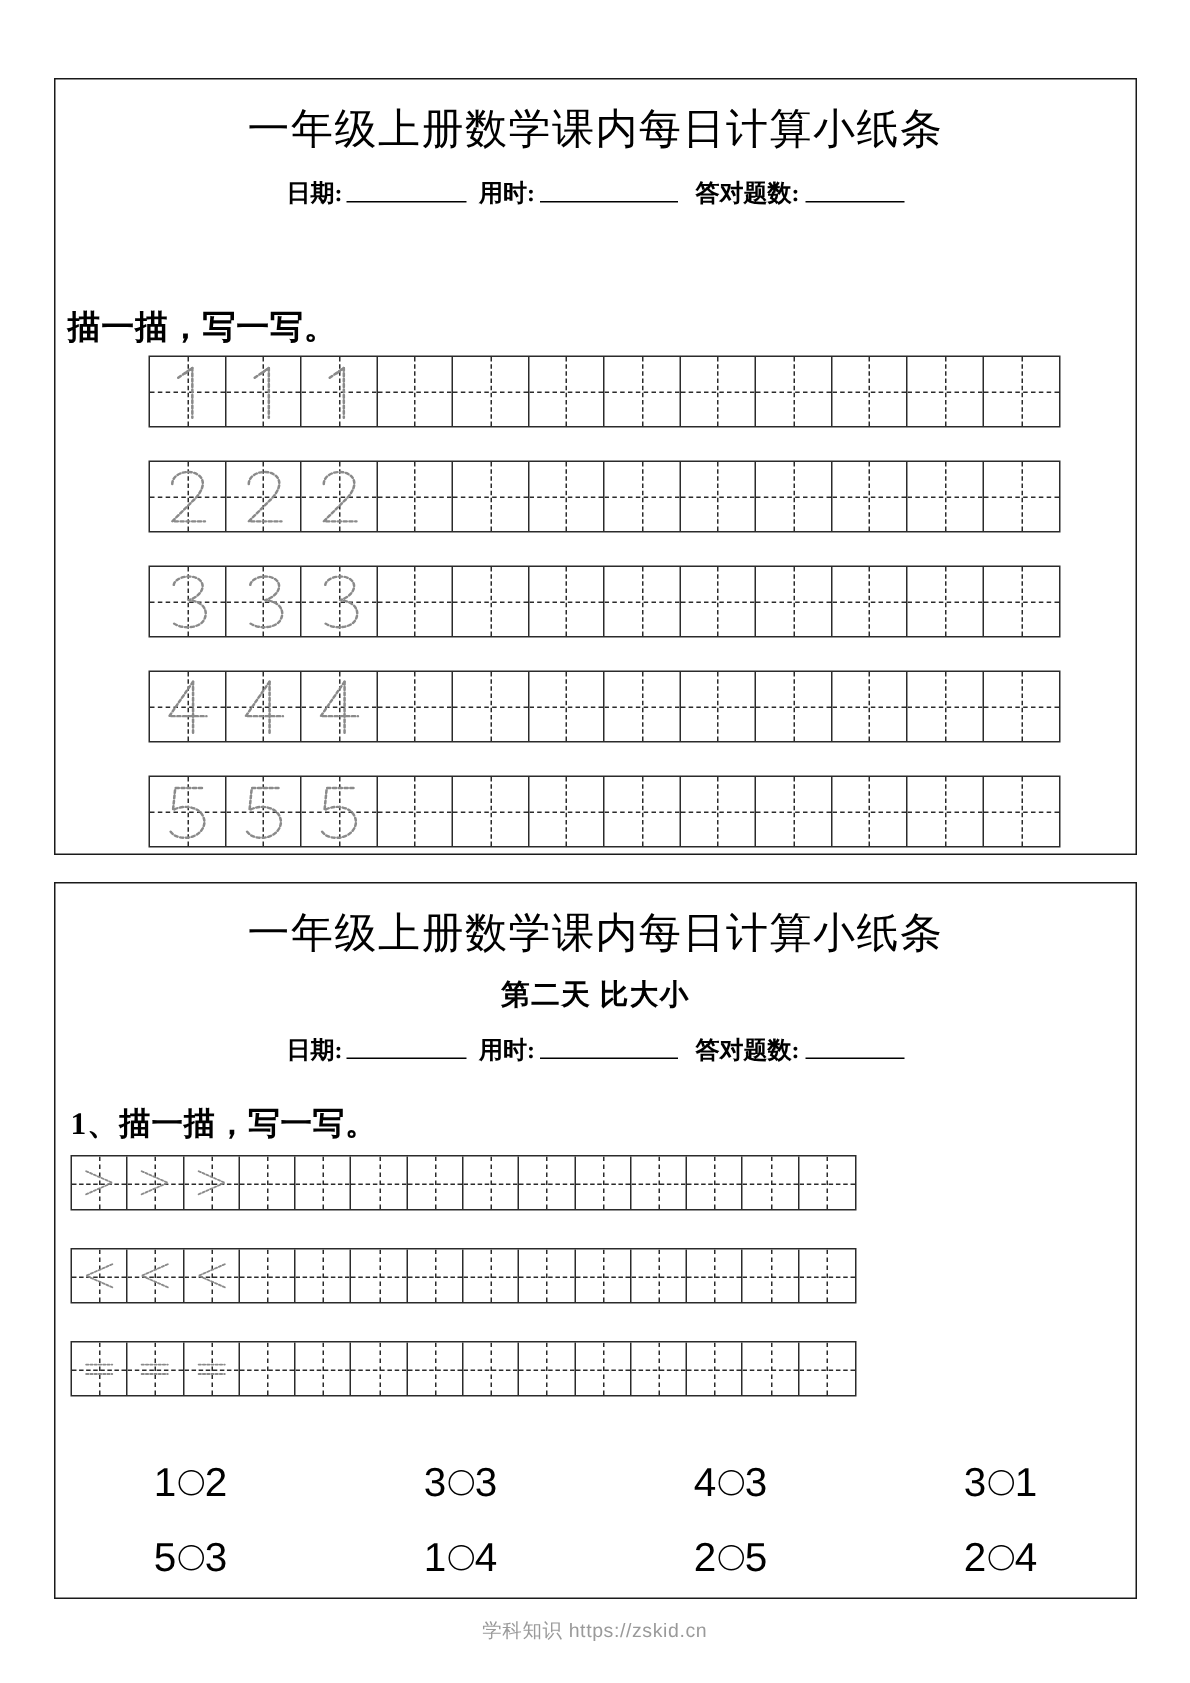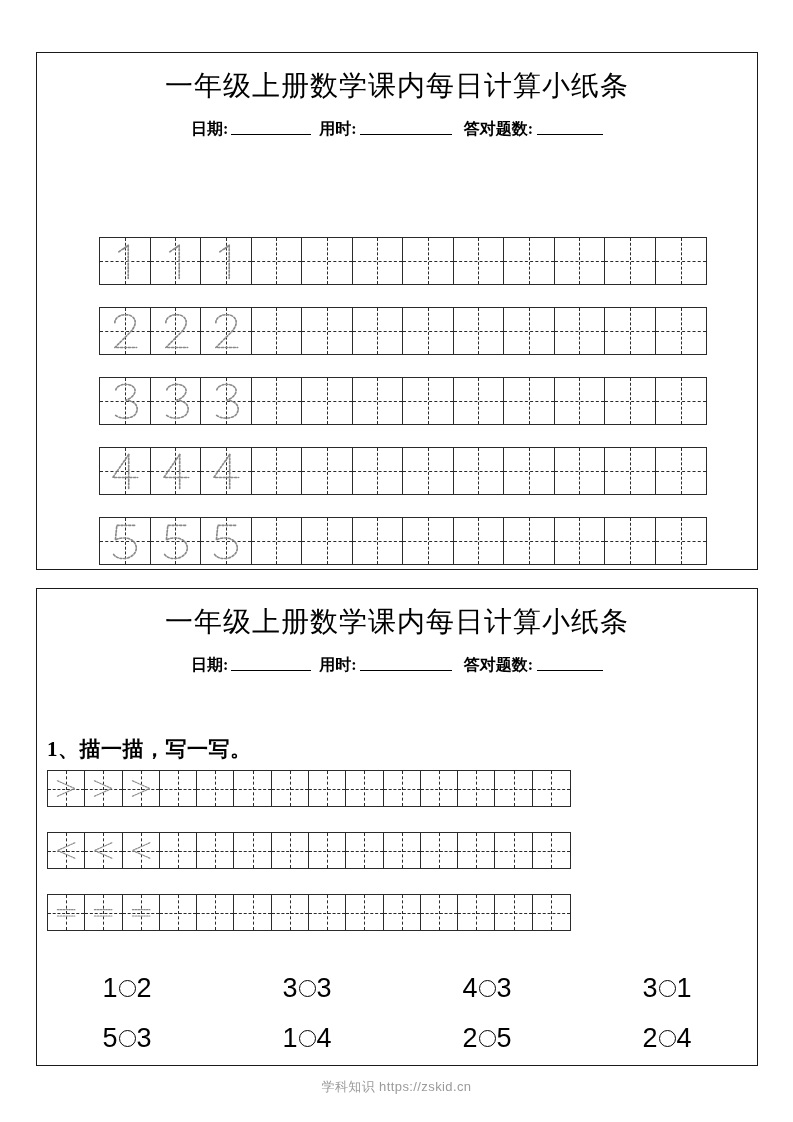--- a/index.html
+++ b/index.html
@@ -219,20 +219,21 @@
     <span class="meta-label">日期:</span>
     <span class="meta-blank blank-date"></span>
     <span class="meta-gap-a"></span>
     <span class="meta-label">用时:</span>
     <span class="meta-blank blank-time"></span>
     <span class="meta-gap-b"></span>
     <span class="meta-label">答对题数:</span>
     <span class="meta-blank blank-count"></span>
   </div>
 
+  <div class="prompt" id="prompt-one">描一描，写一写。</div>
 
   <div class="grid-row grid-one" id="s1-row-0" style="top:184px">
       <div class="grid-cell">
         <div class="trace-glyph">
           <svg viewBox="0 0 100 100" preserveAspectRatio="none">
             <path d="M38 30 L57 16 L57 88"></path>
             <path d="M57 16 L47 24"></path>
           </svg>
         </div>
       </div>
@@ -392,20 +393,21 @@
       <div class="grid-cell"></div>
       <div class="grid-cell"></div>
       <div class="grid-cell"></div>
     </div>
 </div>
 
 <div class="sheet" id="sheet-two">
 
   <div class="sheet-title">一年级上册数学课内每日计算小纸条</div>
 
+  <div class="sheet-subtitle">第二天 比大小</div>
 
   <div class="meta-row">
     <span class="meta-label">日期:</span>
     <span class="meta-blank blank-date"></span>
     <span class="meta-gap-a"></span>
     <span class="meta-label">用时:</span>
     <span class="meta-blank blank-time"></span>
     <span class="meta-gap-b"></span>
     <span class="meta-label">答对题数:</span>
     <span class="meta-blank blank-count"></span>

